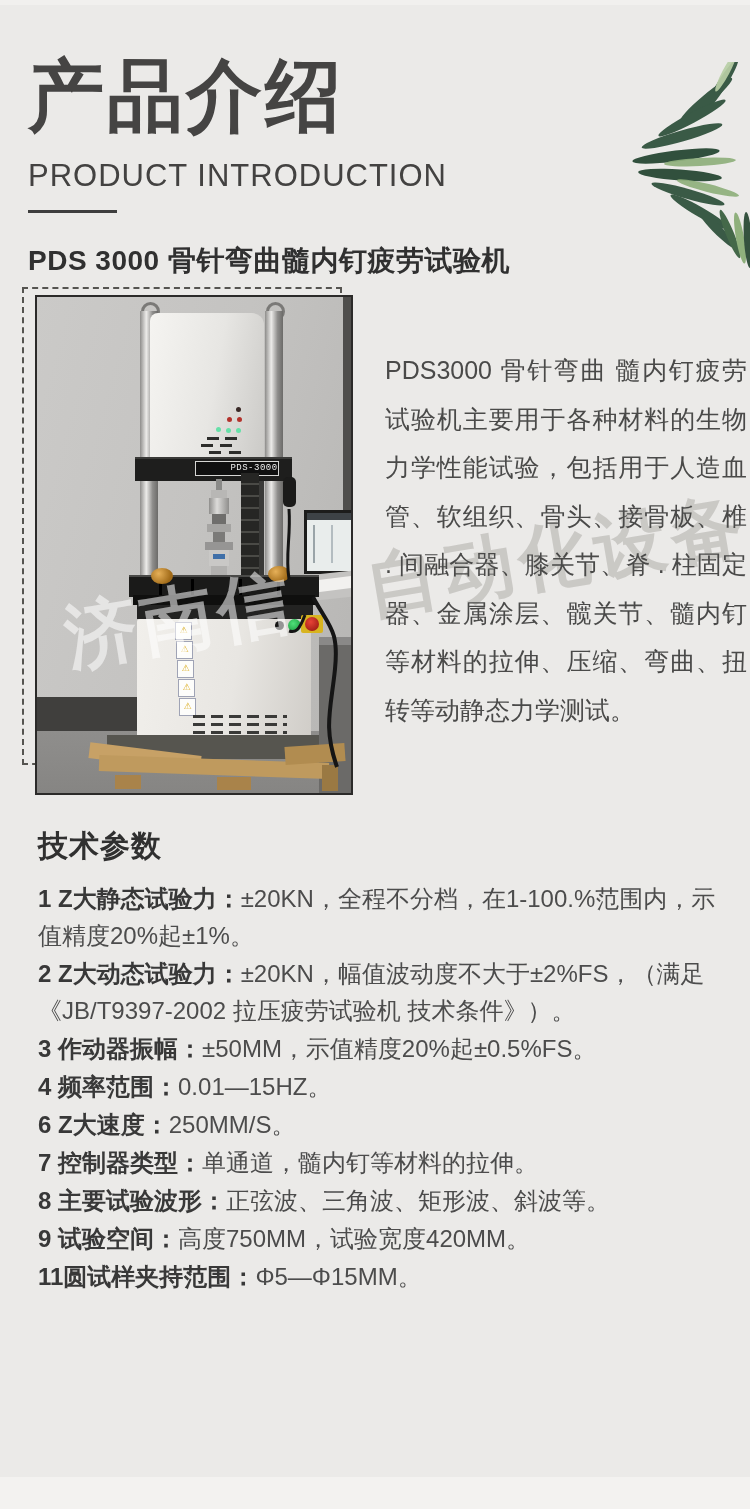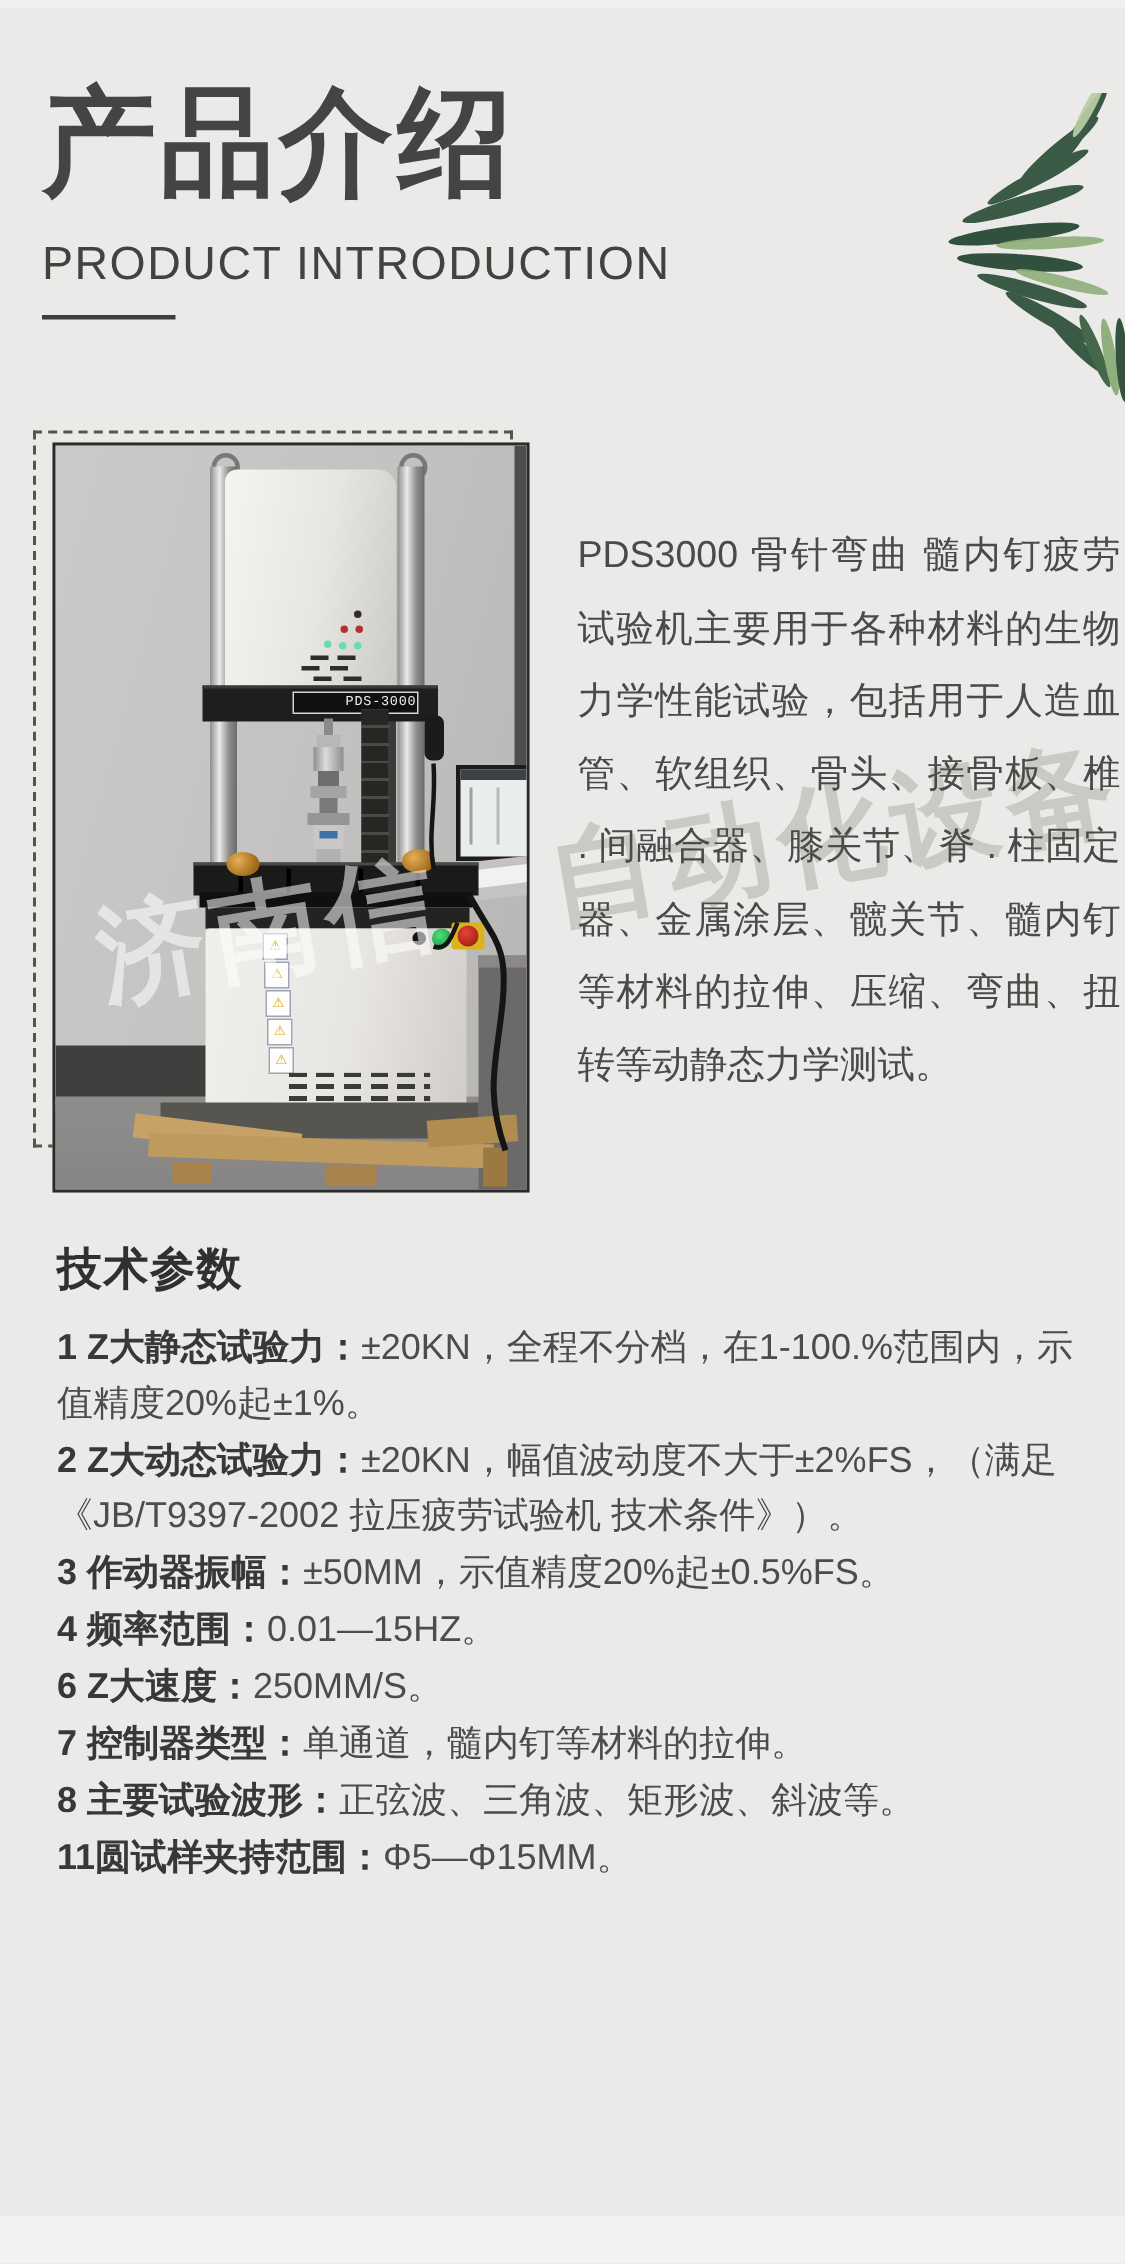--- a/index.html
+++ b/index.html
@@ -102,20 +102,21 @@
 </head>
 <body>
 
 <div id="page">
 
   <div class="abs" id="top-hairline"></div>
 
   <div class="abs" id="title-cn">产品介绍</div>
   <div class="abs" id="title-en">PRODUCT INTRODUCTION</div>
   <div class="abs" id="title-divider"></div>
+  <div class="abs" id="product-heading">PDS 3000 骨针弯曲髓内钉疲劳试验机</div>
 
   <div class="abs" id="leaf-wrap">
     <svg width="120" height="212" viewBox="0 0 120 212">
       <g fill="#3a5a46">
         <ellipse cx="92" cy="22" rx="30" ry="4.5" transform="rotate(-58 92 22)"></ellipse>
         <ellipse cx="76" cy="38" rx="34" ry="5" transform="rotate(-40 76 38)"></ellipse>
         <ellipse cx="62" cy="56" rx="38" ry="5" transform="rotate(-28 62 56)"></ellipse>
         <ellipse cx="52" cy="74" rx="42" ry="5.5" transform="rotate(-16 52 74)"></ellipse>
         <ellipse cx="46" cy="94" rx="44" ry="5.5" fill="#31503d" transform="rotate(-7 46 94)"></ellipse>
         <ellipse cx="50" cy="113" rx="42" ry="5.5" fill="#31503d" transform="rotate(4 50 113)"></ellipse>
@@ -237,17 +238,18 @@
 
   <div class="abs" id="specs-heading">技术参数</div>
   <ul class="abs" id="specs-list">
     <li><span class="spec-label">1 Z大静态试验力：</span><span>±20KN，全程不分档，在1-100.%范围内，示值精度20%起±1%。</span></li>
     <li><span class="spec-label">2 Z大动态试验力：</span><span>±20KN，幅值波动度不大于±2%FS，（满足《JB/T9397-2002 拉压疲劳试验机 技术条件》）。</span></li>
     <li><span class="spec-label">3 作动器振幅：</span><span>±50MM，示值精度20%起±0.5%FS。</span></li>
     <li><span class="spec-label">4 频率范围：</span><span>0.01—15HZ。</span></li>
     <li><span class="spec-label">6 Z大速度：</span><span>250MM/S。</span></li>
     <li><span class="spec-label">7 控制器类型：</span><span>单通道，髓内钉等材料的拉伸。</span></li>
     <li><span class="spec-label">8 主要试验波形：</span><span>正弦波、三角波、矩形波、斜波等。</span></li>
+    <li><span class="spec-label">9 试验空间：</span><span>高度750MM，试验宽度420MM。</span></li>
     <li><span class="spec-label">11圆试样夹持范围：</span><span>Φ5—Φ15MM。</span></li>
   </ul>
 
   <div class="abs" id="footer-strip"></div>
 </div>
 
 </body></html>

